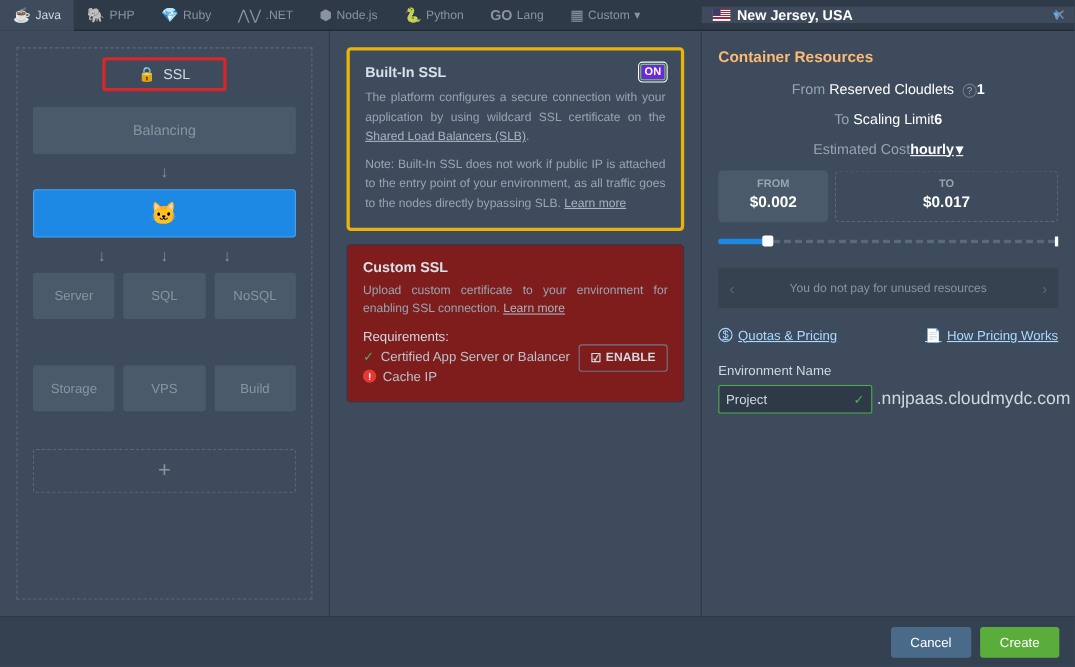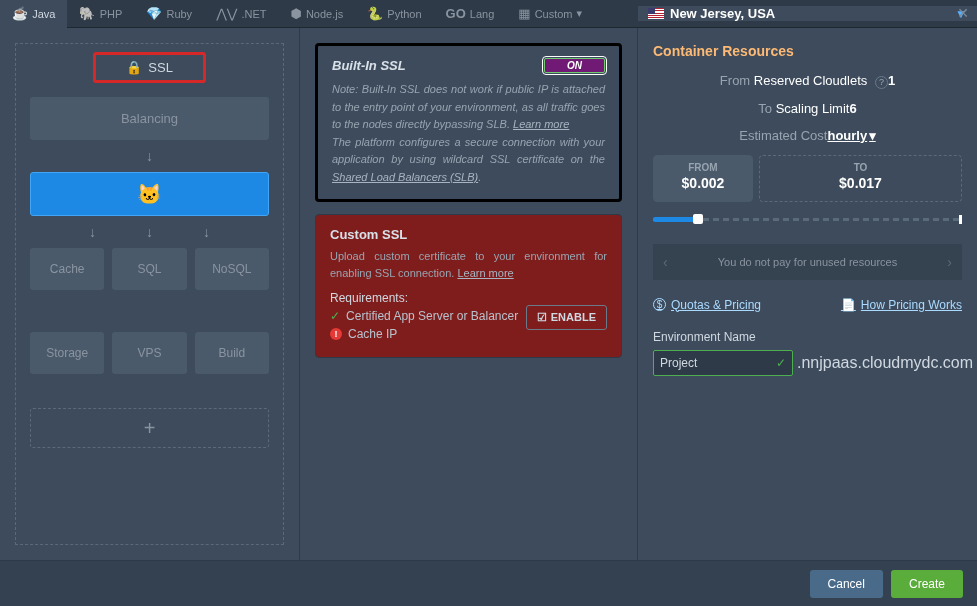--- a/index.html
+++ b/index.html
@@ -17,25 +17,25 @@
 .ssl-btn{align-self:center;padding:5px 30px;background:#3d4b5c;border:3px solid #d62828;border-radius:3px;color:#d0d8e0;font-size:13px;display:flex;align-items:center;gap:6px;}
 .lock-icon{color:#4caf50;}
 .bal-btn{background:#4a5a6b;padding:14px 0;text-align:center;color:#8a94a0;border-radius:3px;margin:8px 6px 0;font-size:13px;}
 .arrow-row{display:flex;justify-content:center;gap:50px;color:#8a94a0;font-size:14px;margin:2px 0;}
 .app-btn{background:#1e88e5;border:1px solid #42a5f5;margin:0 6px;height:44px;border-radius:3px;display:flex;align-items:center;justify-content:center;font-size:20px;}
 .grid3{display:flex;gap:8px;margin:0 6px;}
 .gbtn{flex:1;background:#4a5a6b;color:#8a94a0;padding:14px 0;text-align:center;border-radius:3px;font-size:12px;}
 .add-btn{border:1px dashed #5a6a7a;margin:6px;height:40px;display:flex;align-items:center;justify-content:center;color:#8a94a0;font-size:20px;border-radius:3px;}
 .mid-col{flex:1;padding:15px;}
 .panel{border-radius:4px;padding:12px 14px;margin-bottom:12px;}
-.panel.builtin{border:3px solid #000000;font-style:italic;}
+.panel.builtin{border:3px solid #eab308;}
 .panel.custom{border:1px solid #2e3a47;background:#7f1d1d;}
 .panel-hd{display:flex;justify-content:space-between;align-items:center;margin-bottom:8px;}
 .panel-title{font-weight:bold;color:#d8e0e8;font-size:13px;}
-.on-badge{background:#701a75;color:#fff;font-size:10px;font-weight:bold;padding:1px 22px;border-radius:2px;border:1px solid #6fca6f;outline:1px solid #fff;outline-offset:1px;}
+.on-badge{background:#6d28d9;color:#fff;font-size:10px;font-weight:bold;padding:1px 3px;border-radius:2px;border:1px solid #6fca6f;outline:1px solid #fff;outline-offset:1px;}
 .panel-text{font-size:11px;line-height:1.6;color:#98a4b0;text-align:justify;}
 .panel-text a,.link{color:#a8b4c0;text-decoration:underline;cursor:pointer;}
 .req-row{display:flex;align-items:center;gap:6px;margin:4px 0;font-size:12px;}
 .chk{color:#4caf50;}
 .err{background:#e53935;color:#fff;border-radius:50%;width:12px;height:12px;font-size:9px;display:flex;align-items:center;justify-content:center;font-weight:bold;}
 .enable-btn{float:right;border:1px solid #6a7a8a;padding:5px 10px;border-radius:3px;color:#d0d8e0;font-size:11px;font-weight:bold;display:flex;align-items:center;gap:4px;}
 .custom-body{position:relative;}
 .right-col{width:340px;padding:15px;border-left:1px solid #2e3a47;}
 .rc-title{font-weight:bold;color:#fdba74;font-size:14px;margin-bottom:14px;}
 .rc-row{display:flex;justify-content:center;margin-bottom:12px;font-size:13px;}
@@ -132,43 +132,43 @@
           </div>
   <div class="app-btn">
             <span>🐱</span>
           </div>
   <div class="arrow-row">
             <span>↓</span>
             <span>↓</span>
             <span>↓</span>
           </div>
   <div class="grid3">
-    <div class="gbtn">Cache</div>
+    <div class="gbtn">Server</div>
     <div class="gbtn">SQL</div>
     <div class="gbtn">NoSQL</div>
   </div>
   <div style="height:30px"></div>
   <div class="grid3">
     <div class="gbtn">Storage</div>
     <div class="gbtn">VPS</div>
     <div class="gbtn">Build</div>
   </div>
   <div style="height:16px"></div>
   <div class="add-btn">+</div>
 </div>
 </div>
 
 <div class="mid-col">
 <div class="panel builtin">
   <div class="panel-hd">
     <span class="panel-title">Built-In SSL</span>
     <span class="on-badge">ON</span>
   </div>
+  <div class="panel-text"><span>The platform configures a secure connection with your application by using wildcard SSL certificate on the</span> <a class="link">Shared Load Balancers (SLB)</a>.</div>
   <div class="panel-text" style="margin-top:8px"><span>Note: Built-In SSL does not work if public IP is attached to the entry point of your environment, as all traffic goes to the nodes directly bypassing SLB.</span> <a class="link">Learn more</a></div>
-  <div class="panel-text"><span>The platform configures a secure connection with your application by using wildcard SSL certificate on the</span> <a class="link">Shared Load Balancers (SLB)</a>.</div>
 </div>
 
 <div class="panel custom">
   <div class="custom-body">
   <div class="panel-title">Custom SSL</div>
   <div class="panel-text" style="margin:6px 0"><span>Upload custom certificate to your environment for enabling SSL connection.</span> <a class="link">Learn more</a></div>
   <div style="font-weight:normal;color:#d0d8e0;margin:8px 0 0">Requirements:</div>
   <div class="enable-btn">
               <span>☑</span>
               <span>ENABLE</span>

